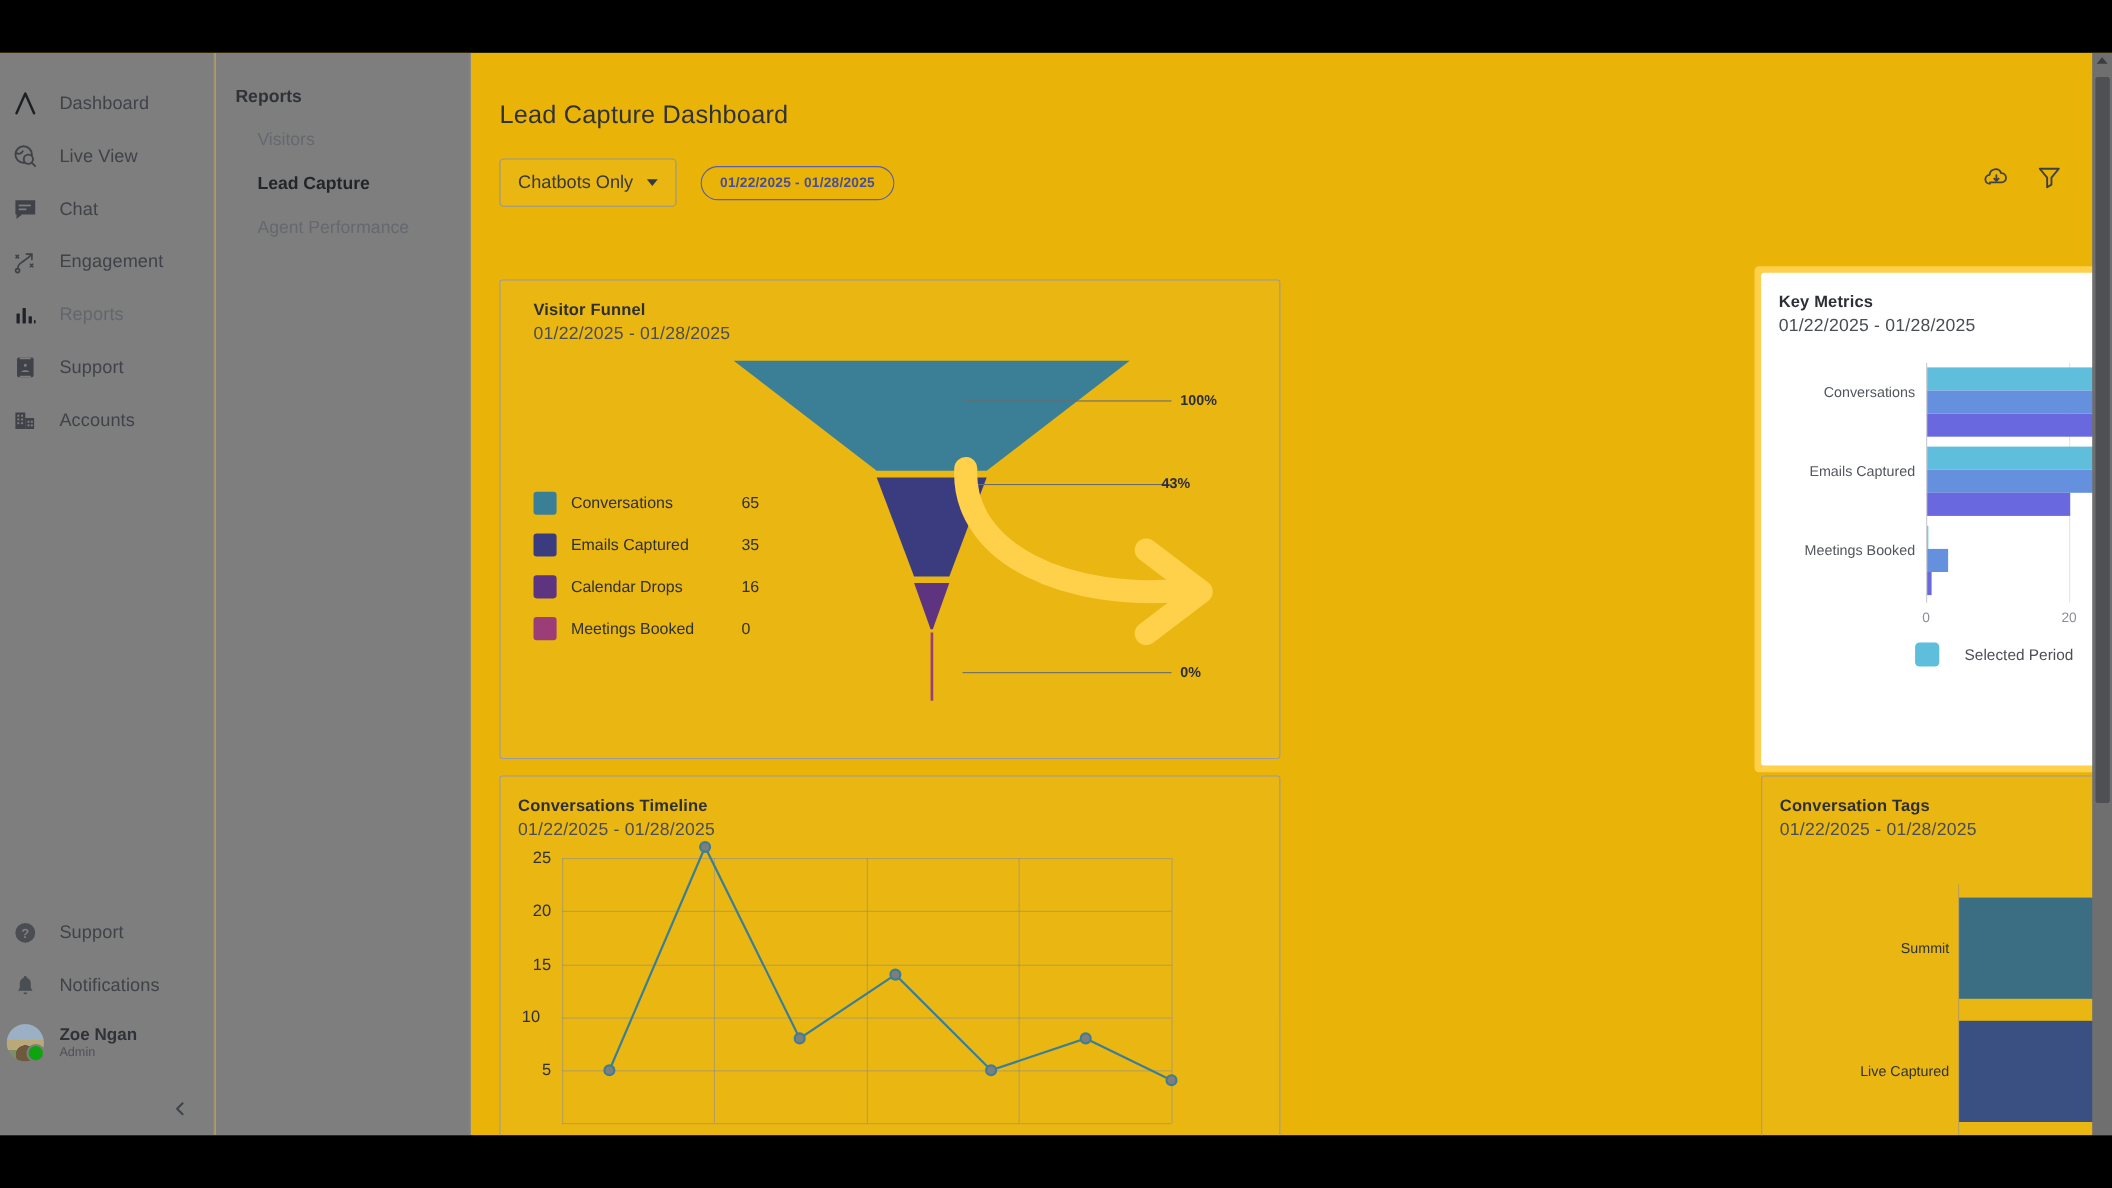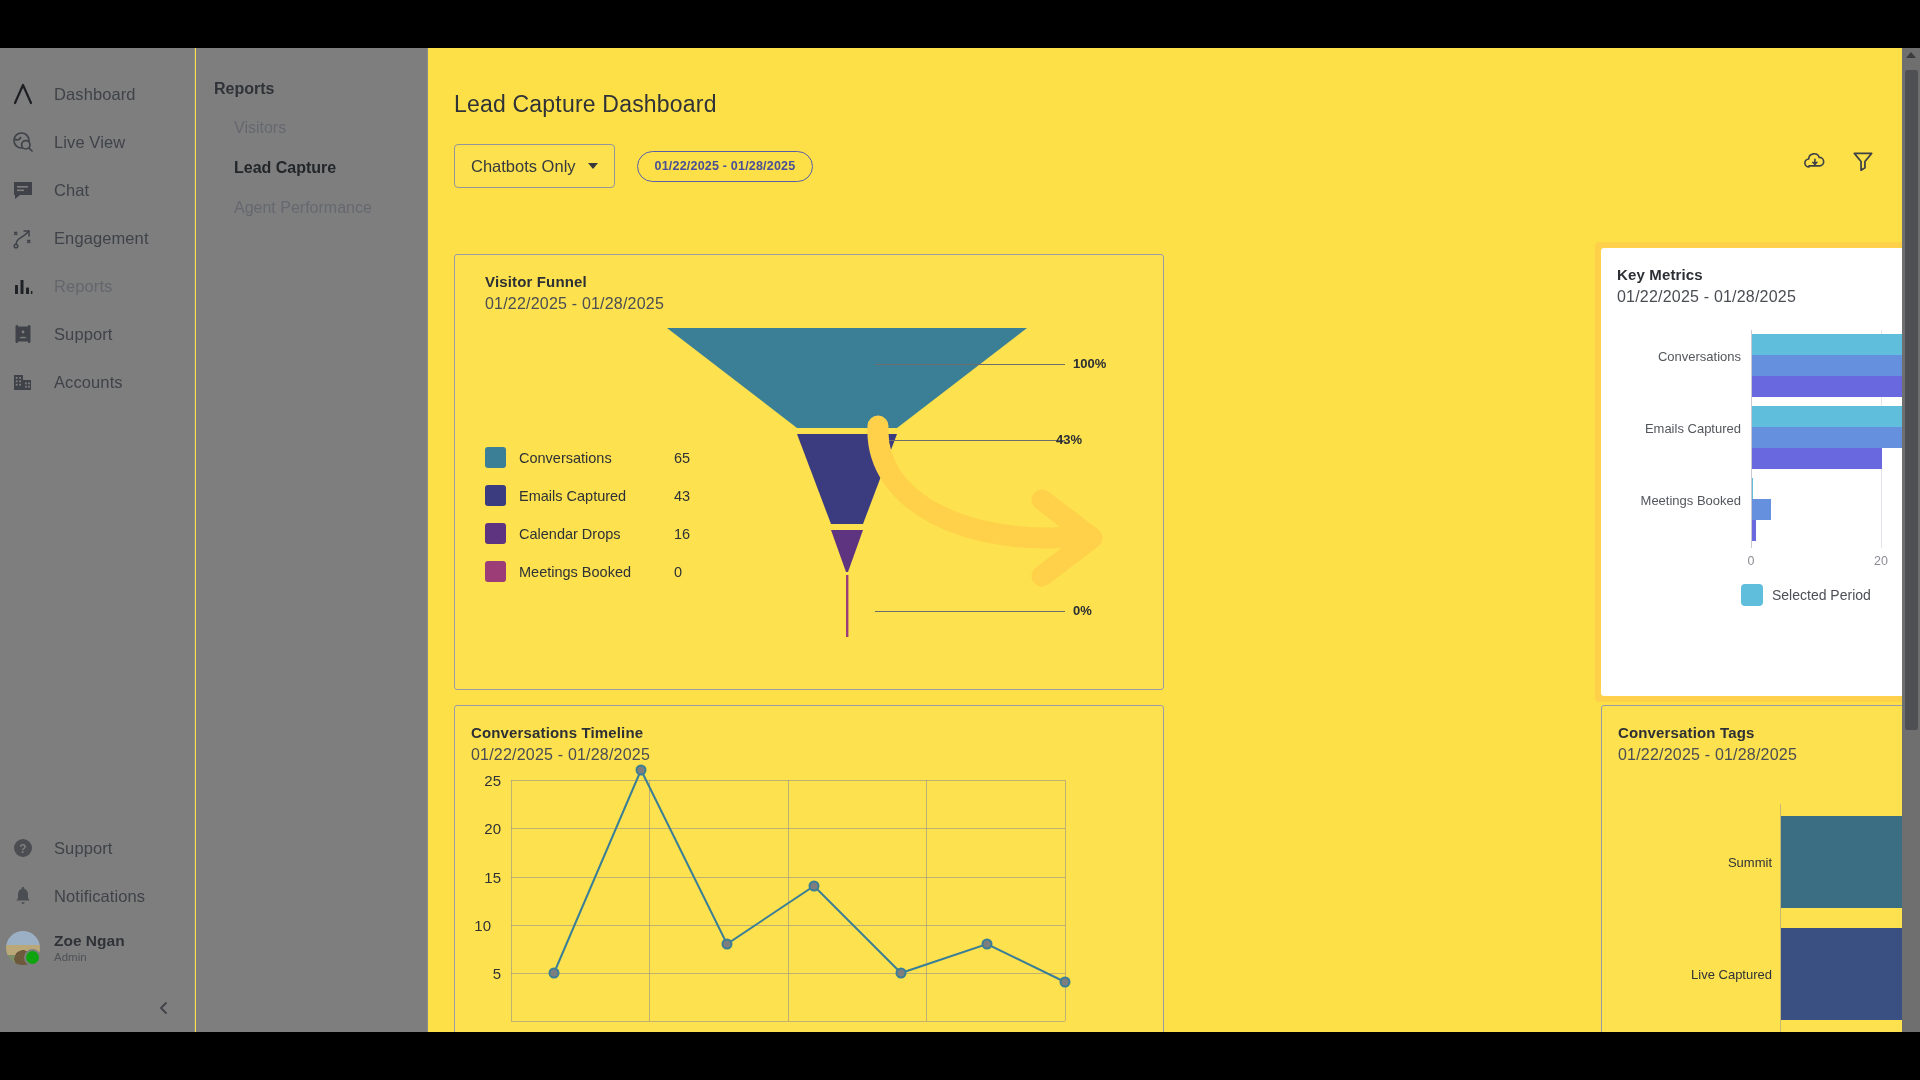--- a/index.html
+++ b/index.html
@@ -7,21 +7,21 @@
   body {
     font-family: "Liberation Sans", sans-serif;
     background: #000;
     position: relative;
   }
   
   #app {
     position: absolute;
     left: 0; top: 48px;
     width: 1920px; height: 984px;
-    background: #fde047;
+    background: #eab308;
     overflow: hidden;
   }
 
   
   #sidebar {
     position: absolute; left: 0; top: 0;
     width: 195px; height: 984px;
     background: #7e7e7e;
     border-right: 1px solid #8b8b8b;
   }
@@ -119,21 +119,21 @@
   .legend-val { font-size: 14.5px; color: #2e3136; }
   #funnel-legend { position: absolute; left: 30px; top: 192px; }
   .pct-label { position: absolute; font-size: 13px; font-weight: 700; color: #2b2e33; }
   .pct-line { position: absolute; height: 1px; background: #6c6c6c; }
 
   
   .kx-grid { position: absolute; width: 1px; background: #e3e3ea; }
   .kx-tick { position: absolute; font-size: 12.5px; color: #8c8c96; transform: translateX(-50%); }
   .ky-label { position: absolute; font-size: 13px; color: #53565c; transform: translate(-100%, -50%); white-space: nowrap; }
   .kbar { position: absolute; }
-  .klegend { position: absolute; display: flex; align-items: center; gap: 9px; }
+  .klegend { position: absolute; display: flex; align-items: center; gap: 23px; }
   .klegend .sw2 { width: 22px; height: 22px; border-radius: 4px; }
   .klegend span { font-size: 14px; color: #4c4f55; }
 
   
   .tl-grid-h { position: absolute; height: 1px; background: #8d8d8d; opacity: .55; }
   .tl-grid-v { position: absolute; width: 1px; background: #8d8d8d; opacity: .55; }
   .tl-ytick { position: absolute; font-size: 15px; color: #2f3237; transform: translate(-100%,-50%); }
 
   
   .tg-label { position: absolute; font-size: 13px; color: #2f3237; transform: translate(-100%,-50%); white-space: nowrap; }
@@ -342,21 +342,21 @@
 
       <div id="funnel-legend">
         <div class="legend-row">
           <span class="sw" style="background:#3b7f96"></span>
           <span class="legend-name">Conversations</span>
           <span class="legend-val">65</span>
         </div>
         <div class="legend-row">
           <span class="sw" style="background:#3b3c80"></span>
           <span class="legend-name">Emails Captured</span>
-          <span class="legend-val">43</span>
+          <span class="legend-val">35</span>
         </div>
         <div class="legend-row">
           <span class="sw" style="background:#5e3380"></span>
           <span class="legend-name">Calendar Drops</span>
           <span class="legend-val">16</span>
         </div>
         <div class="legend-row">
           <span class="sw" style="background:#9c3d77"></span>
           <span class="legend-name">Meetings Booked</span>
           <span class="legend-val">0</span>

